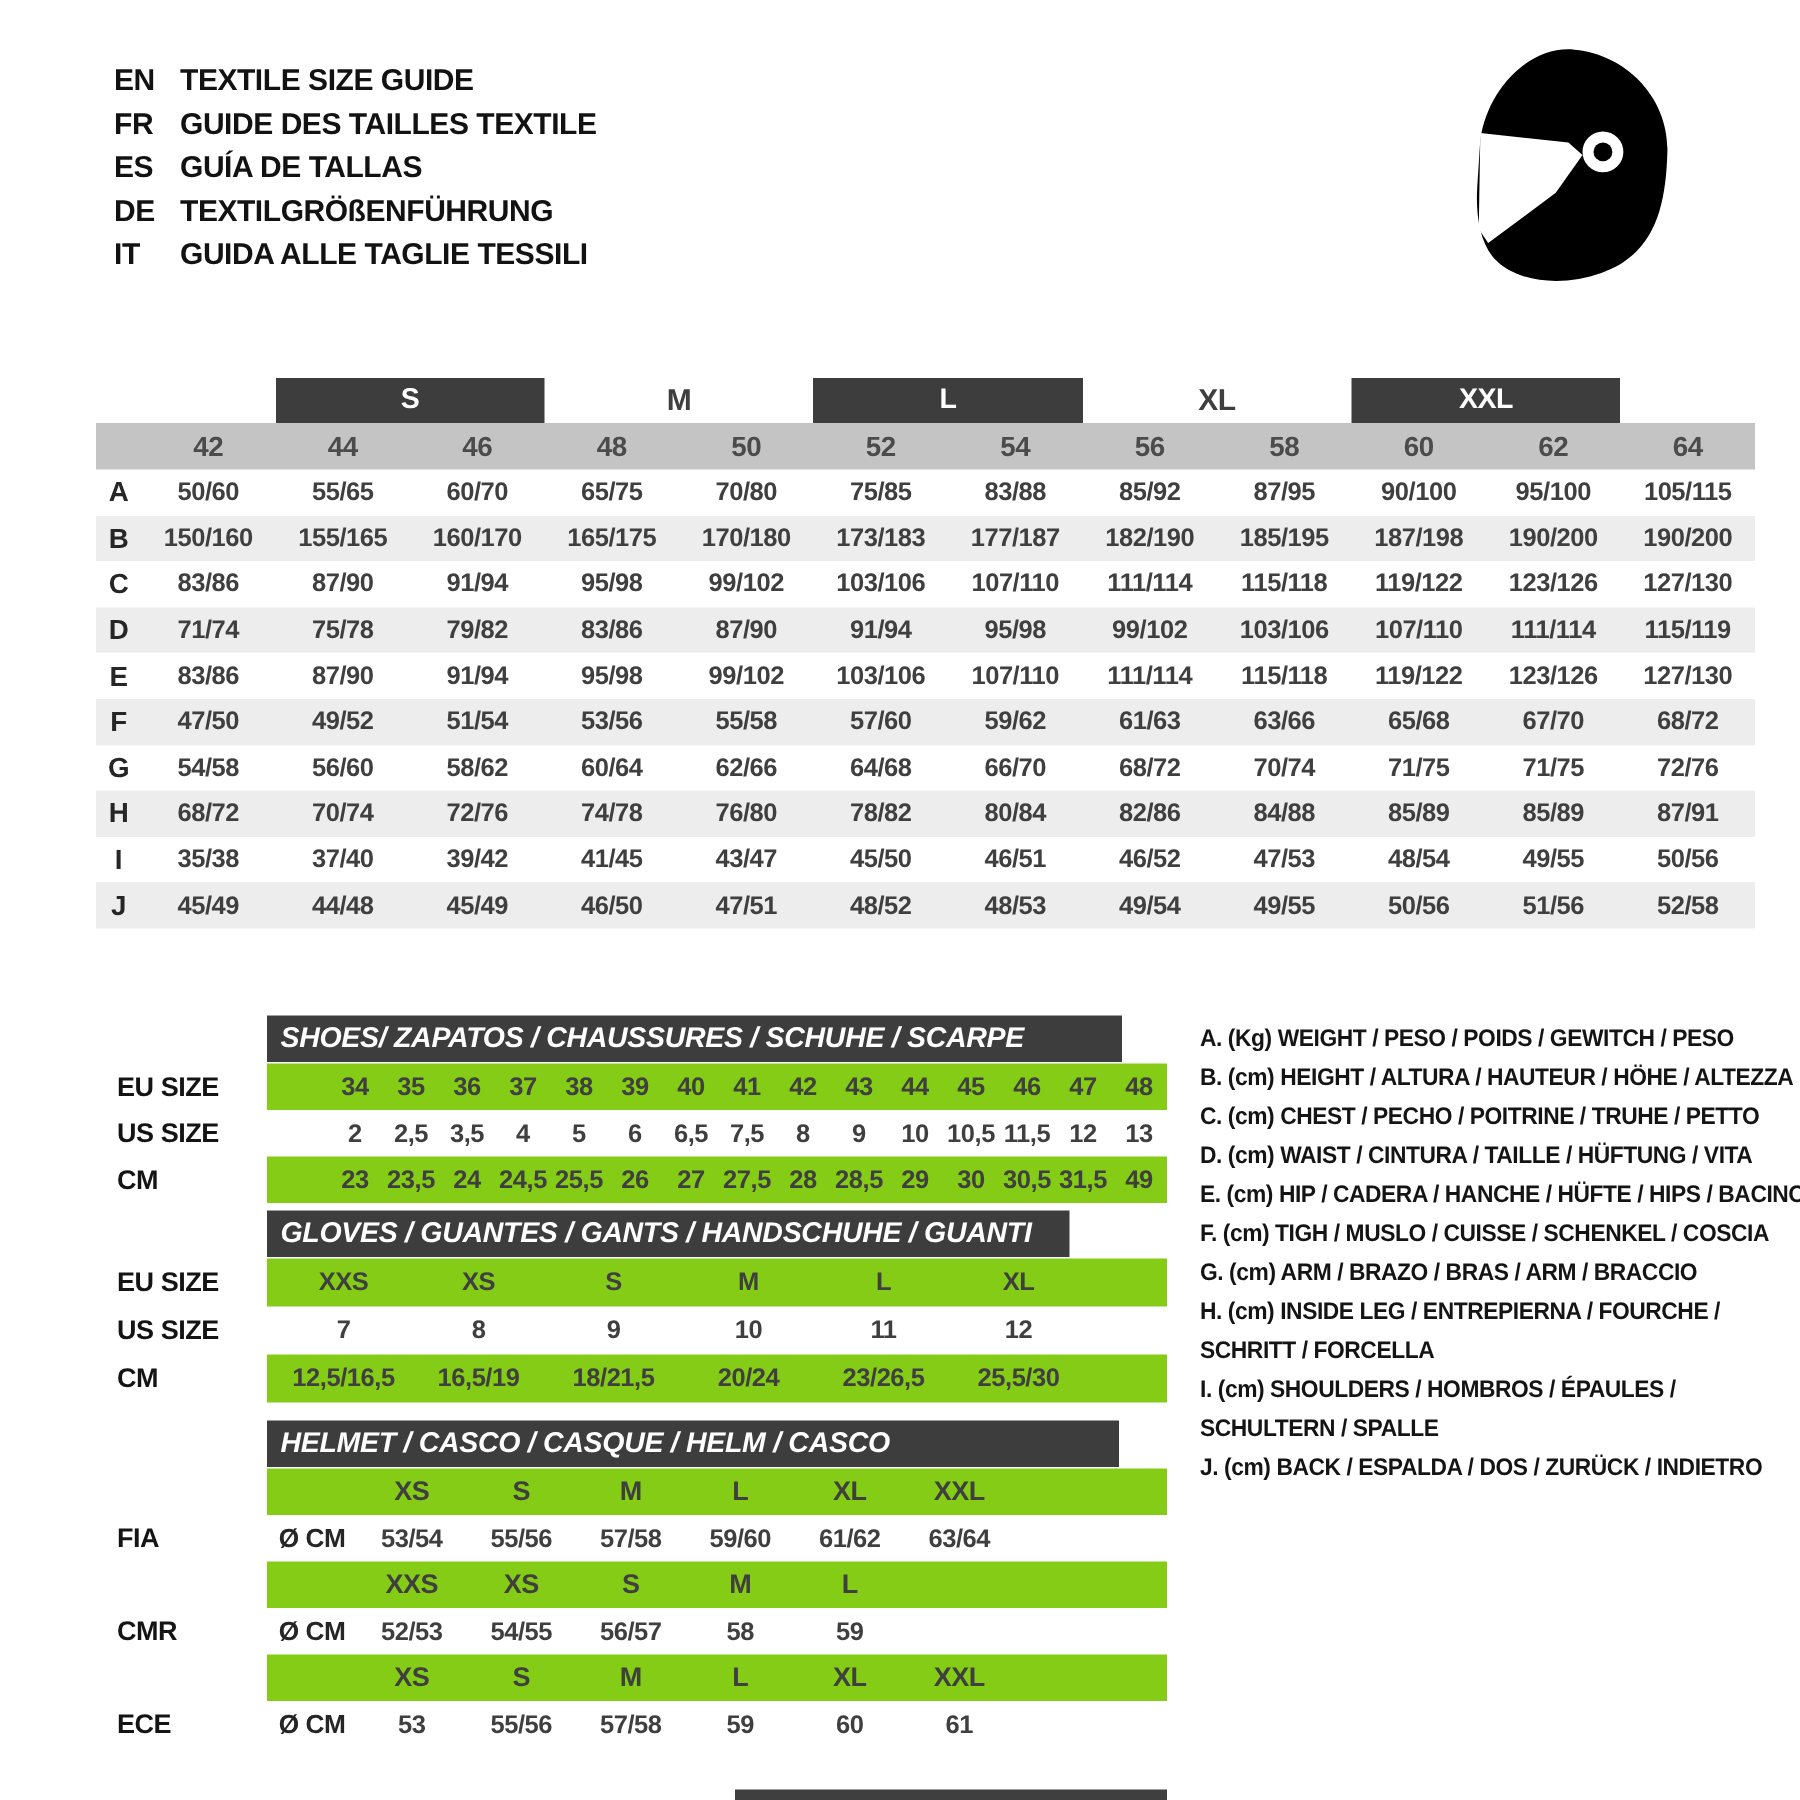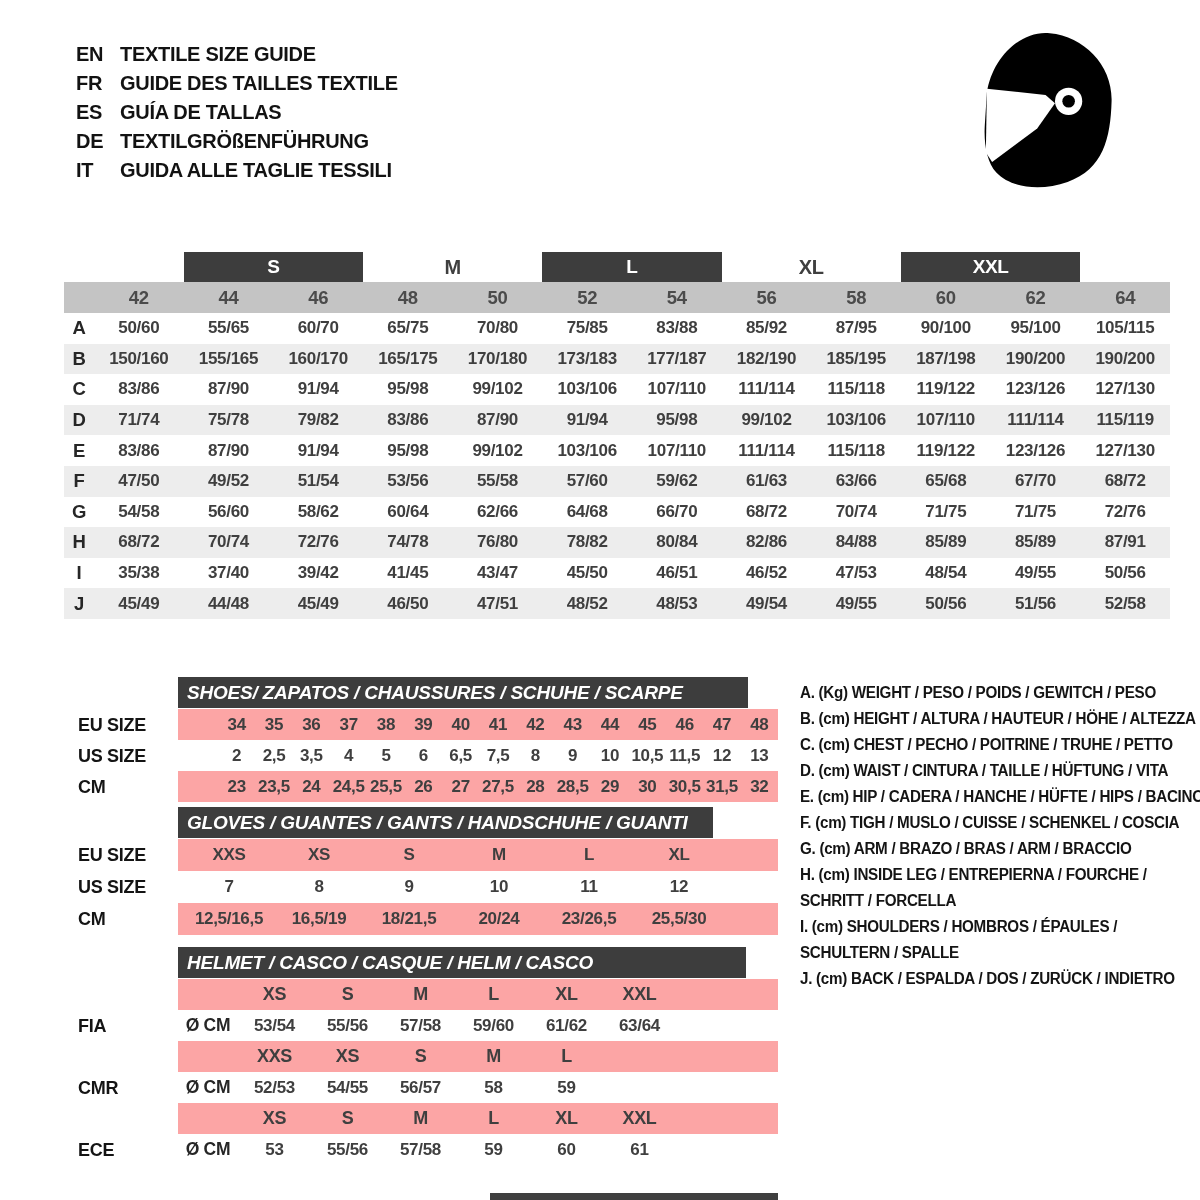--- a/index.html
+++ b/index.html
@@ -43,21 +43,21 @@
 
   .rows-box { position:absolute; left:178px; width:600px; }
   #shoes-rows  { top:709px; }
   #gloves-rows { top:839px; }
   #helmet-rows { top:979px; }
 
   .srow { position:relative; width:600px; }
   #shoes-rows .srow { height:31px; }
   #gloves-rows .srow { height:32px; }
   #helmet-rows .srow { height:31px; }
-  .srow.striped { background:#fca5a5; }
+  .srow.striped { background:#84cc16; }
   .cells { display:grid; height:100%; align-items:center; text-align:center;
            font-size:17px; color:#3f3f3f; }
   .cols15 .cells { grid-template-columns:repeat(15,1fr);margin-left:40px; }
   .cols6 .cells  { grid-template-columns:repeat(6,90px); padding-left:6px; }
   .cols7 .cells  { grid-template-columns:60px repeat(6,73px); }
   .row-label { position:absolute; left:-100px; width:95px; top:50%;
                transform:translateY(-50%); font-size:18px; color:#141414; white-space:nowrap; }
   .unit-cell { color:#262626; font-size:17.5px; }
   .helmet-sz { font-size:18px; }
 
@@ -335,21 +335,21 @@
           <div>25,5</div>
           <div>26</div>
           <div>27</div>
           <div>27,5</div>
           <div>28</div>
           <div>28,5</div>
           <div>29</div>
           <div>30</div>
           <div>30,5</div>
           <div>31,5</div>
-          <div>32</div>
+          <div>49</div>
         </div>
       </div>
     </div>
 
   <div id="gloves-bar" class="title-bar">GLOVES / GUANTES / GANTS / HANDSCHUHE / GUANTI</div>
   <div id="gloves-rows" class="rows-box">
       <div class="srow cols6 striped">
         <span class="row-label">EU SIZE</span>
         <div class="cells">
           <div>XXS</div>

